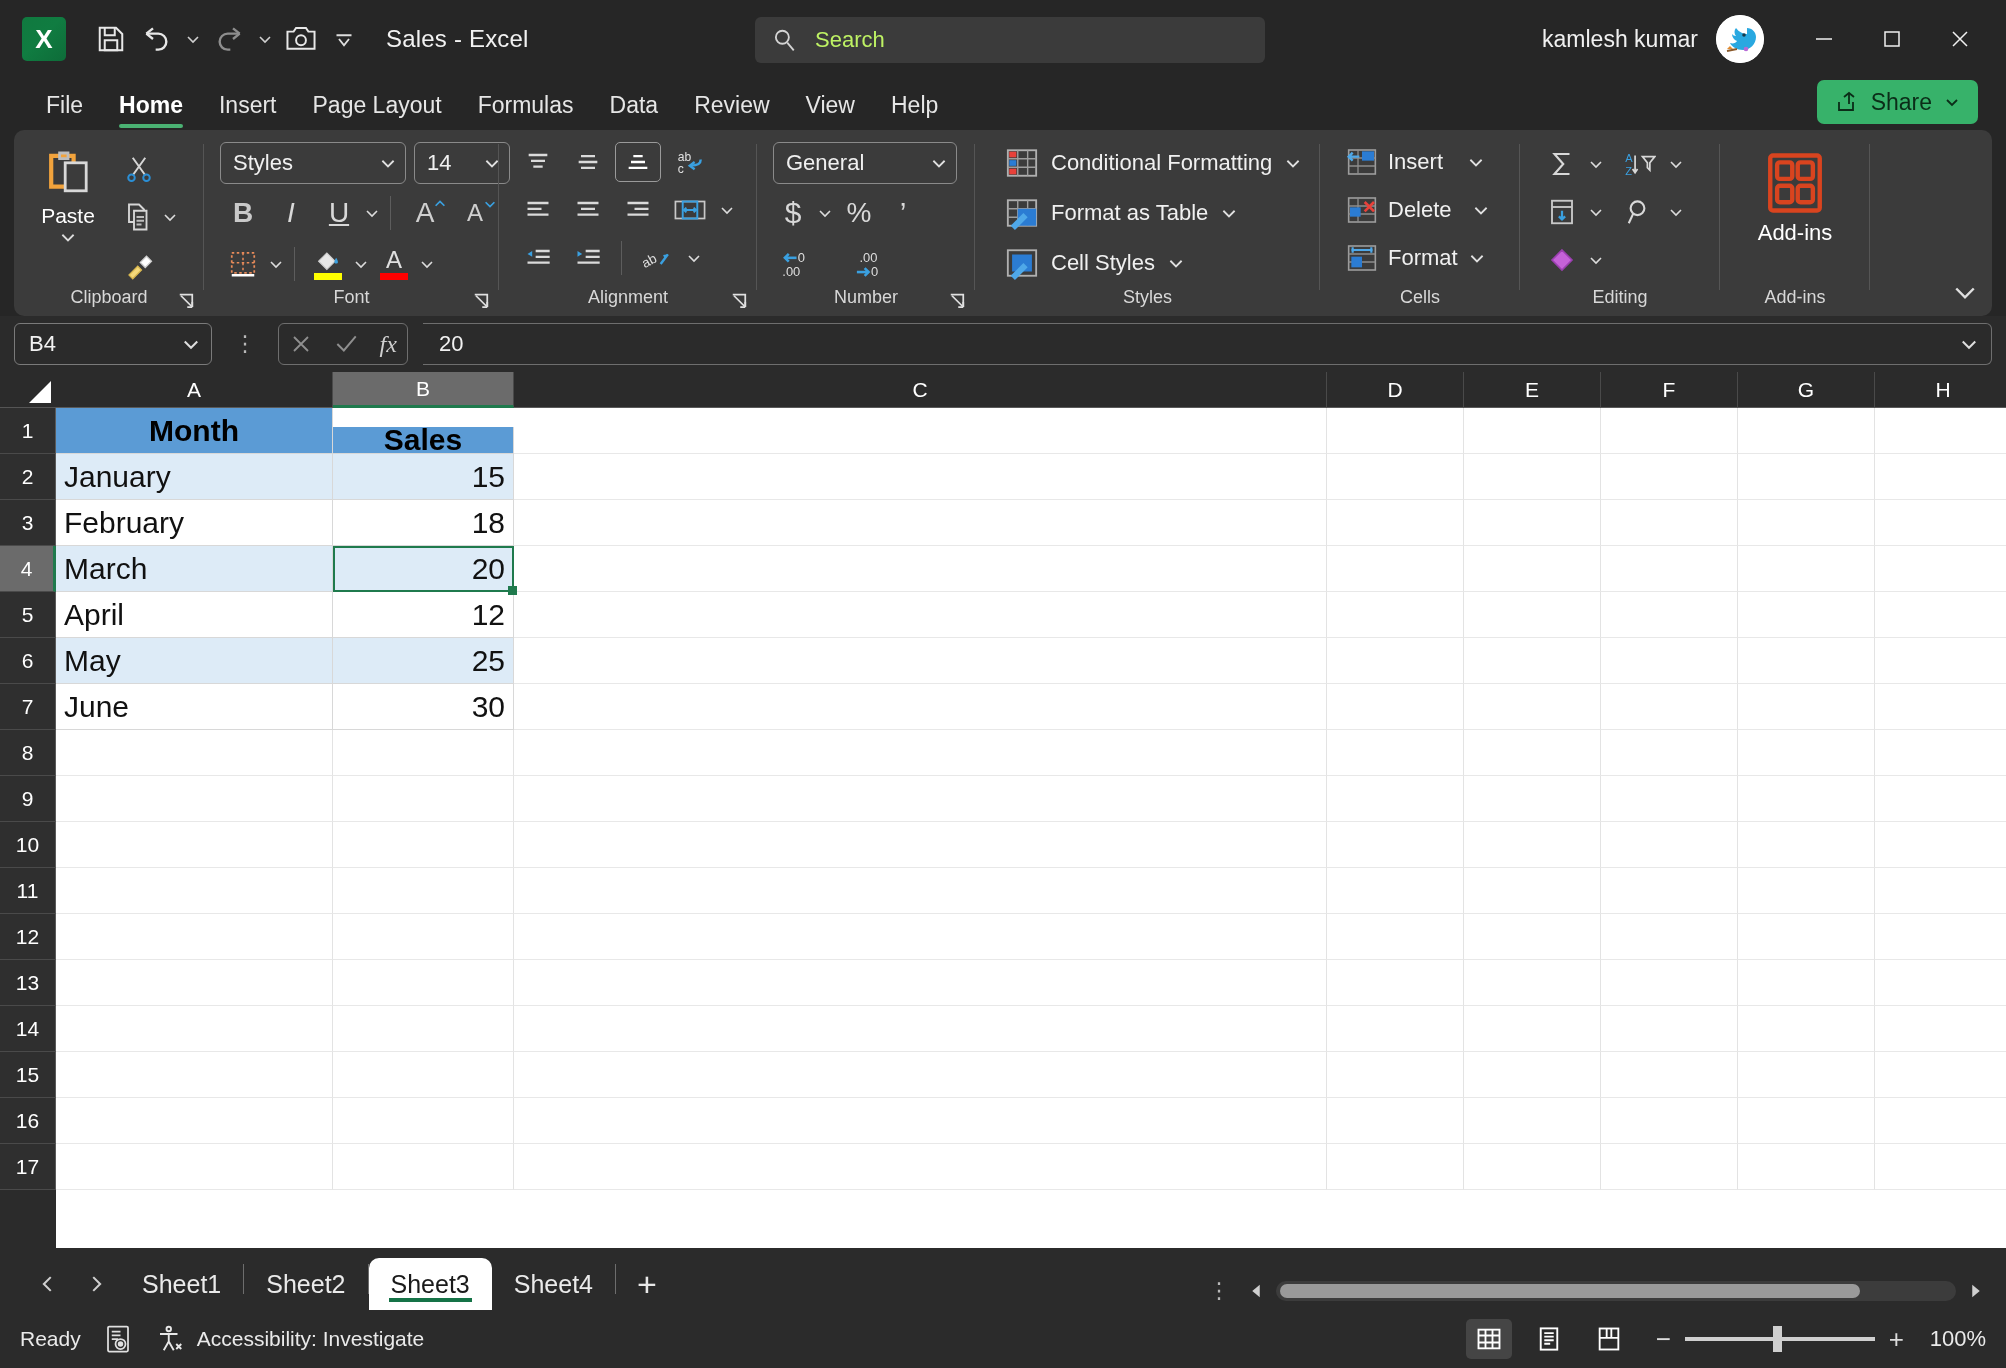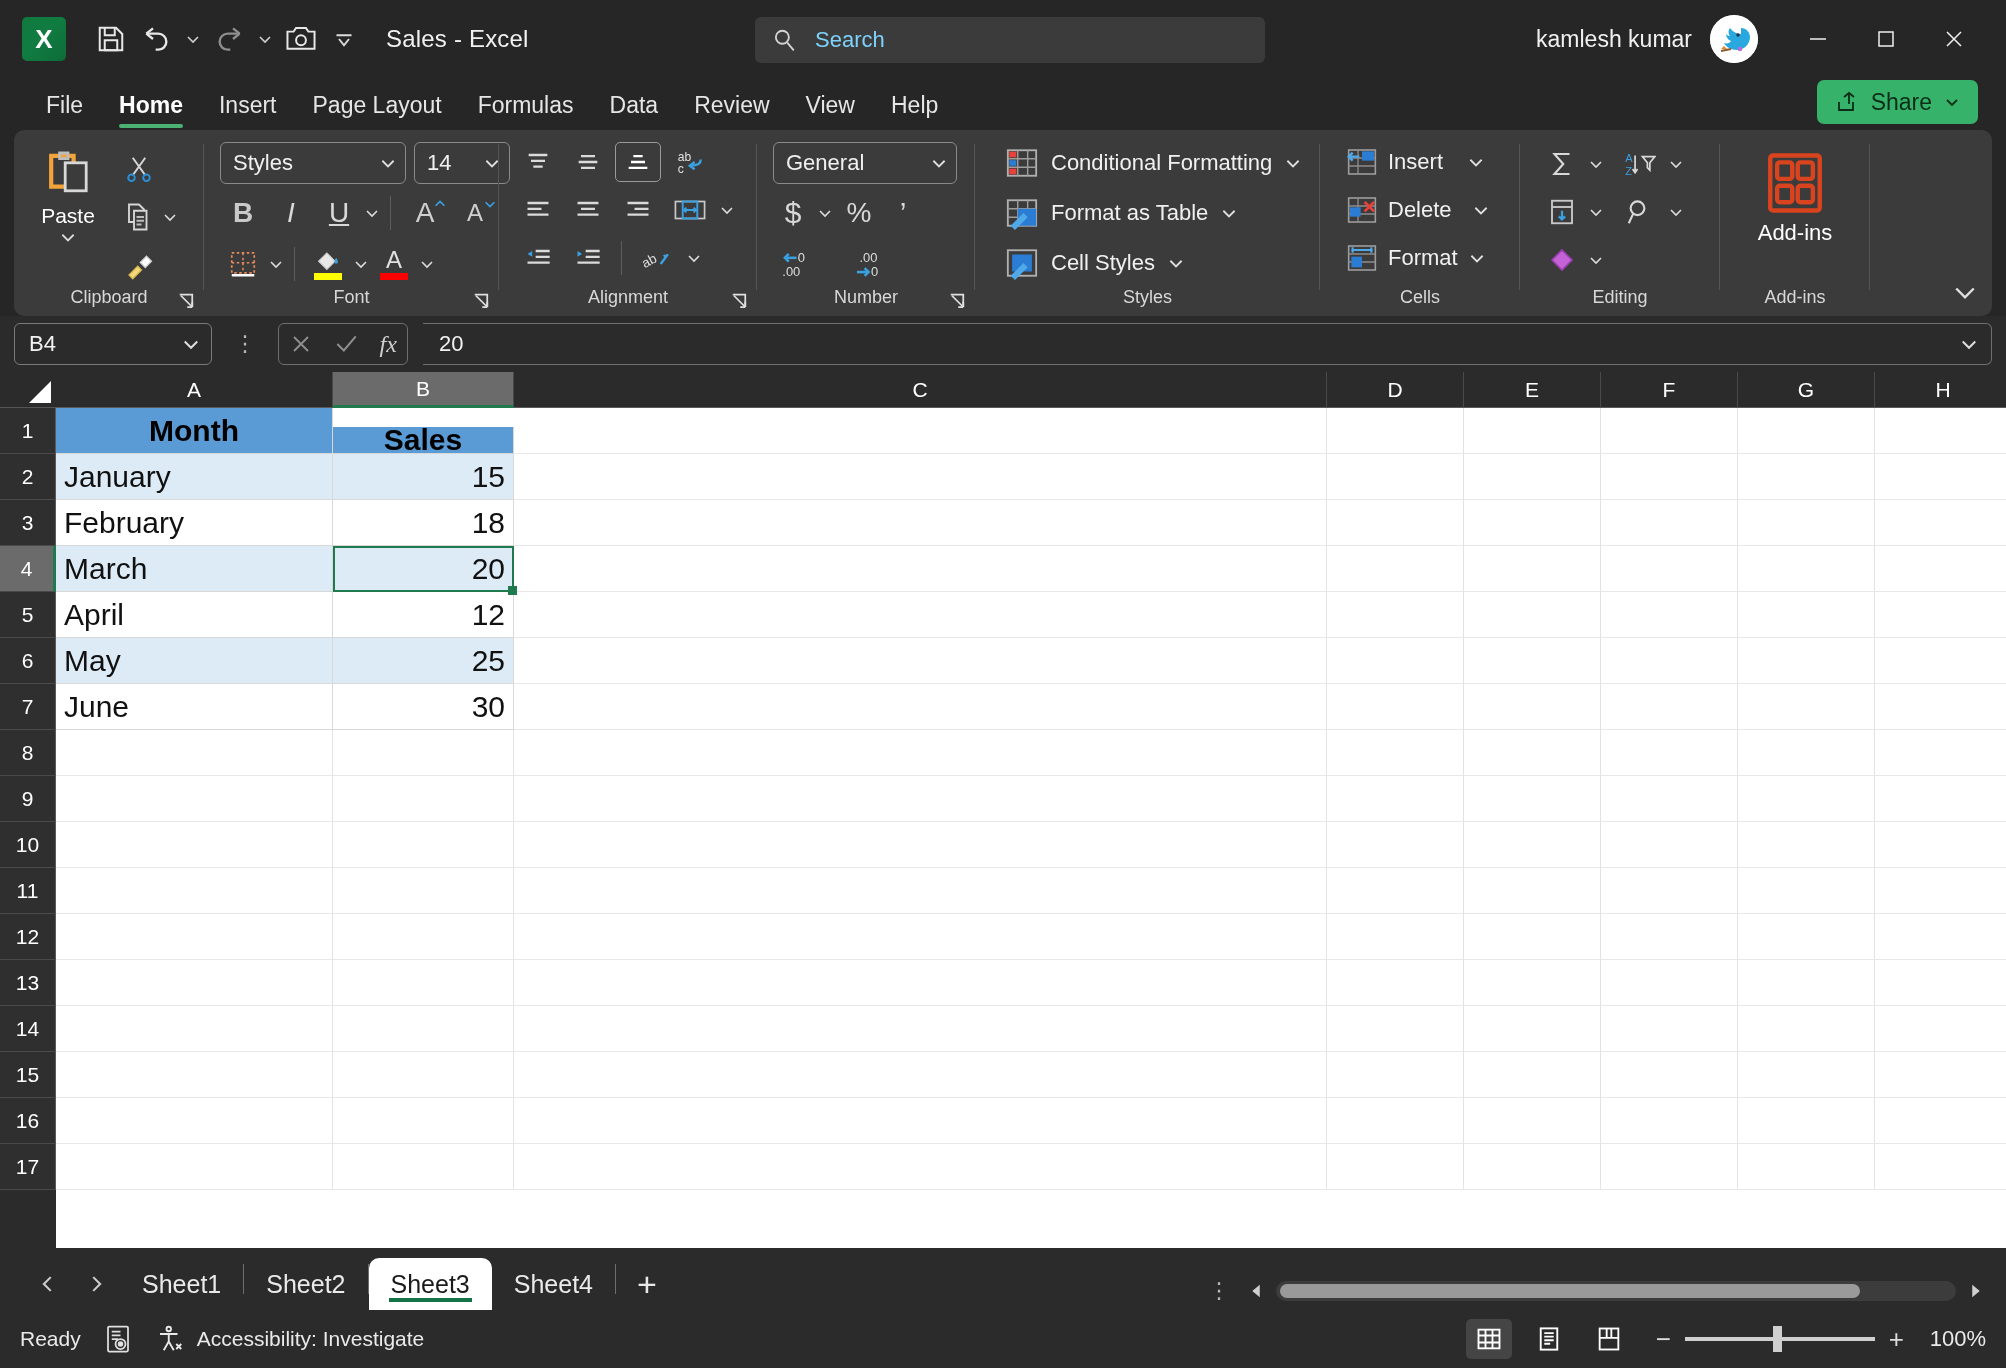--- a/index.html
+++ b/index.html
@@ -15,22 +15,22 @@
   
   .titlebar { height:78px; background:#262626; display:flex; align-items:center; padding:0 0 0 22px; flex:0 0 78px; position:relative; }
   .xl-logo { width:44px; height:44px; border-radius:5px; background:linear-gradient(135deg,#10793F 0%,#107C41 45%,#0E6C39 100%);
              display:flex; align-items:center; justify-content:center; font-size:26px; font-weight:bold; color:#fff; flex:0 0 44px; margin-right:22px;}
   .qat { display:flex; align-items:center; gap:0px; }
   .qbtn { width:46px; height:46px; display:flex; align-items:center; justify-content:center; border-radius:5px; cursor:default; }
   .qcaret { width:26px; height:46px; display:flex; align-items:center; justify-content:center; }
   .doc-title { font-size:24px; color:#f2f2f2; margin-left:22px; white-space:nowrap; letter-spacing:.2px;}
   .searchbox { position:absolute; left:755px; top:17px; width:510px; height:46px; background:#3b3b3b; border-radius:6px;
                display:flex; align-items:center; padding:0 16px; }
-  .searchbox .txt{ font-size:22px; color:#7dd3fc; margin-left:18px;}
-  .tb-right { position:absolute; right:18px; top:0; height:78px; display:flex; align-items:center; }
+  .searchbox .txt{ font-size:22px; color:#bef264; margin-left:18px;}
+  .tb-right { position:absolute; right:12px; top:0; height:78px; display:flex; align-items:center; }
   .user-name { font-size:23px; color:#f0f0f0; white-space:nowrap; }
   .avatar { width:48px; height:48px; border-radius:50%; background:#ffffff; margin:0 26px 0 18px; position:relative; overflow:hidden; flex:0 0 48px;}
   .wbtn { width:68px; height:78px; display:flex; align-items:center; justify-content:center; }
 
   
   .tabstrip { height:52px; background:#262626; display:flex; align-items:flex-end; padding-left:28px; position:relative; flex:0 0 52px;}
   .rtab { font-size:23px; color:#e6e6e6; padding:0 18px 11px 18px; position:relative; white-space:nowrap; }
   .rtab.active { font-weight:bold; color:#ffffff; }
   .rtab.active:after { content:""; position:absolute; left:18px; right:18px; bottom:2px; height:4px; background:#4bb273; border-radius:2px; }
   .share-btn { position:absolute; right:28px; bottom:6px; height:44px; background:#37b26a; color:#0b2d18; border-radius:7px;

